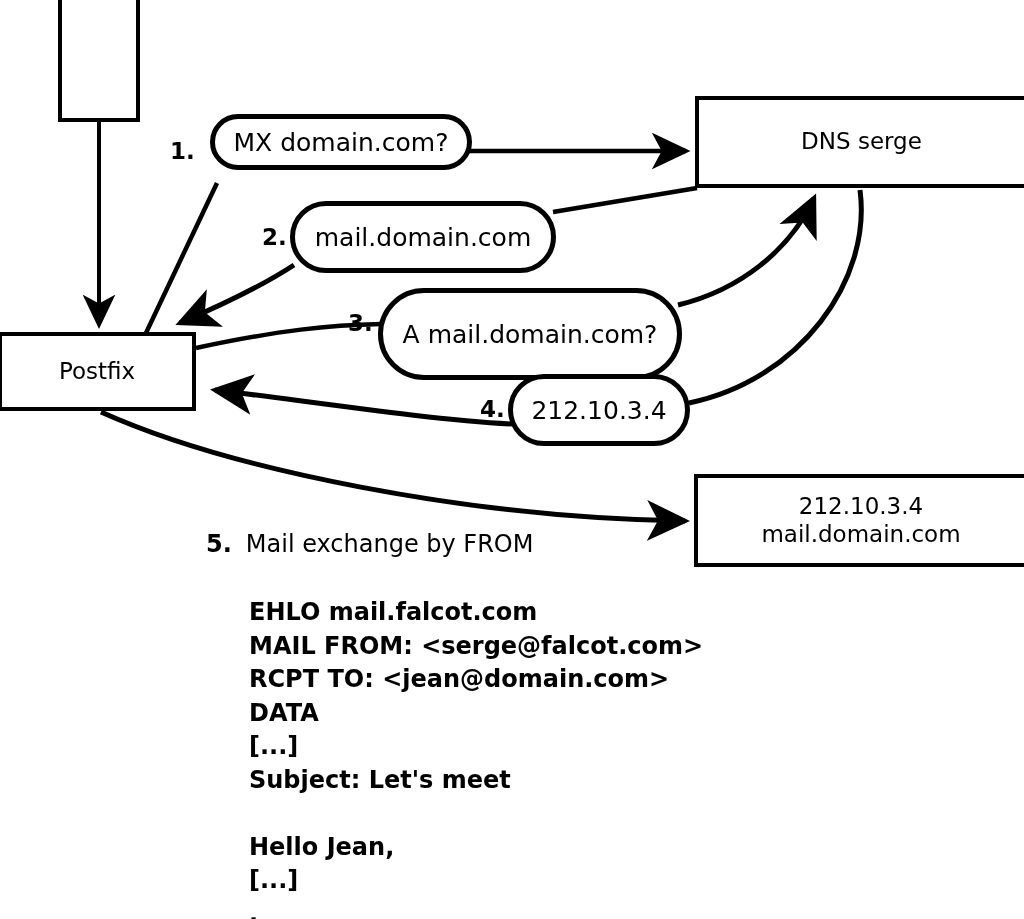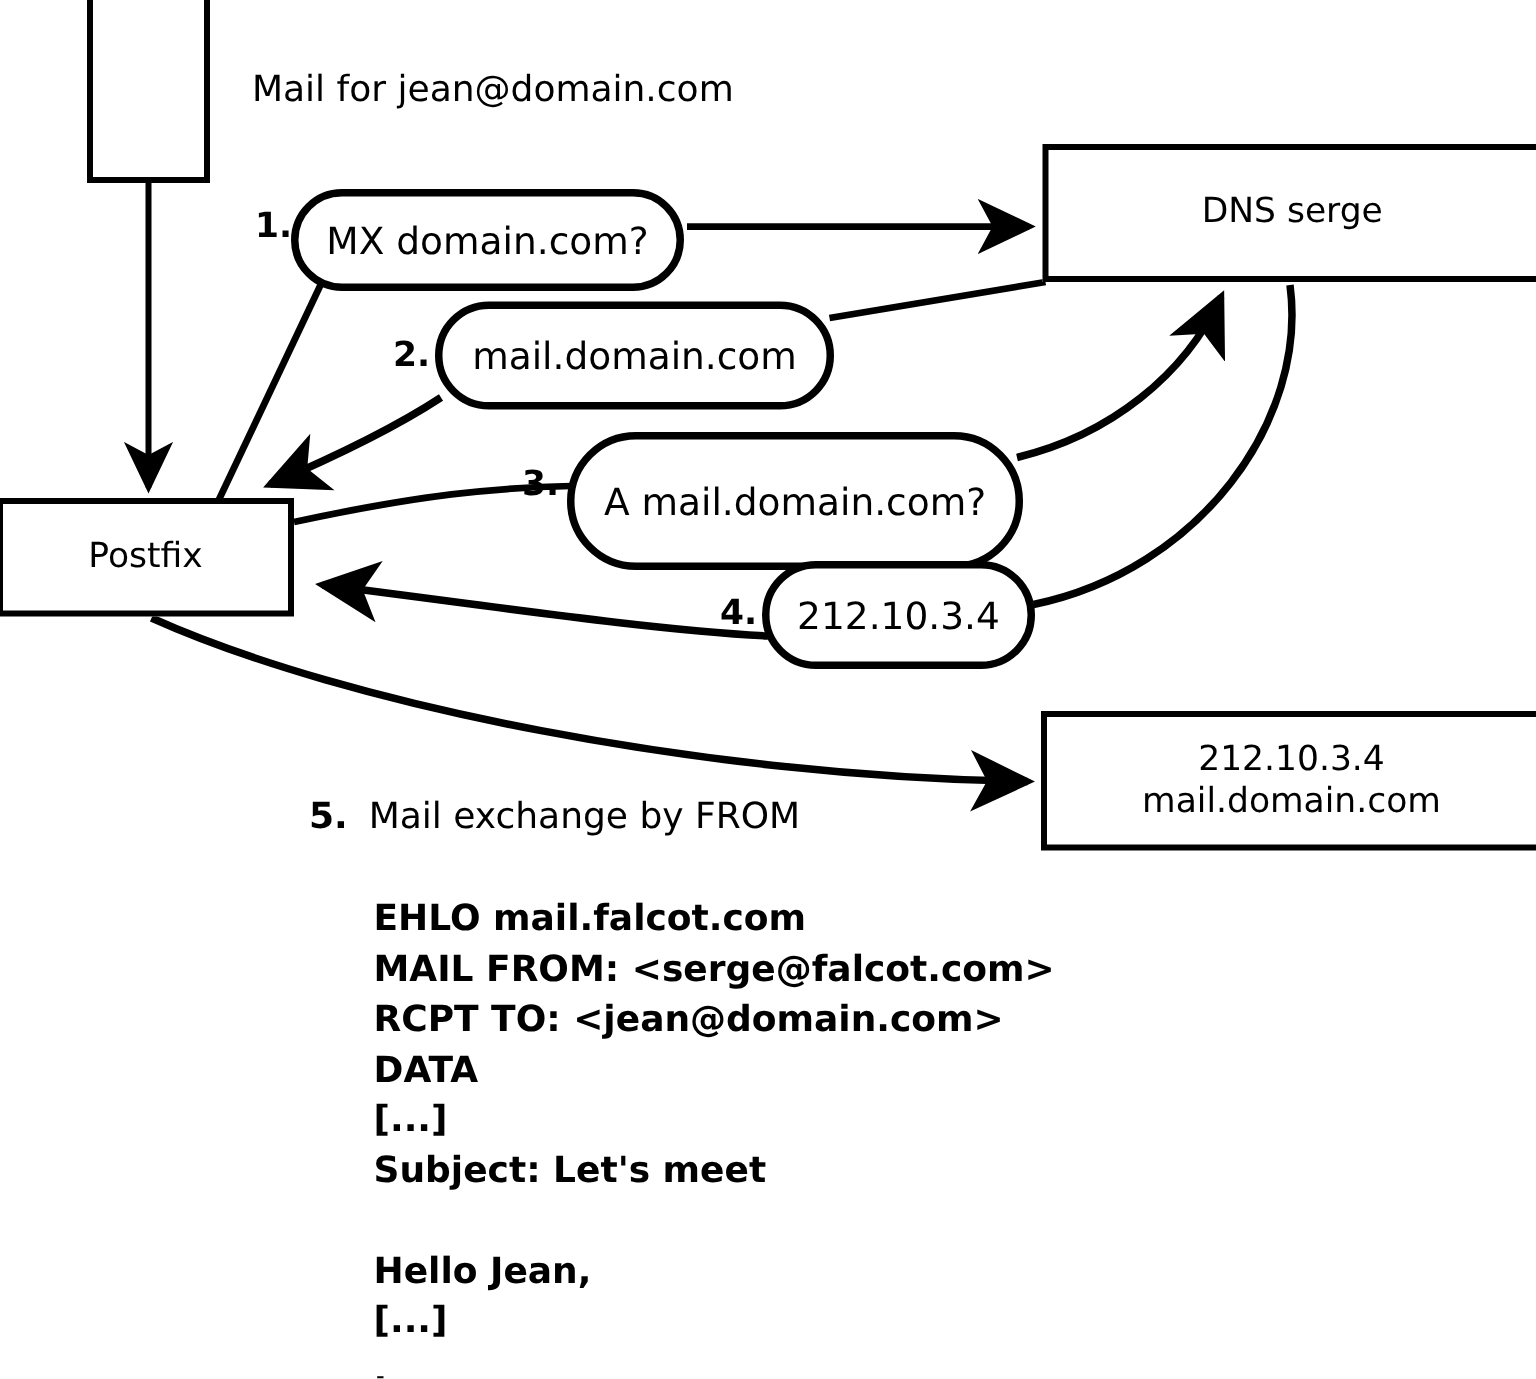--- a/index.html
+++ b/index.html
@@ -134,24 +134,23 @@
 
   <div class="node-box" style="left:695px; top:96px; width:333px; height:92px;">
     <span>DNS serge</span>
   </div>
 
   <div class="node-box" style="left:694px; top:474px; width:334px; height:93px; flex-direction:column;">
     <span>212.10.3.4</span>
     <span>mail.domain.com</span>
   </div>
 
-  <div class="plain-label" style="left:168px; top:45px;">Mail for jean@domain.com</div>
 
   <div class="step-num" style="left:170px; top:138px;">1.</div>
-  <div class="pill" style="left:194px; top:114px; width:262px; height:68px;margin-top:12px;">
+  <div class="pill" style="left:210px; top:114px; width:262px; height:56px;">
     <span>MX domain.com?</span>
   </div>
 
   <div class="step-num" style="left:262px; top:224px;">2.</div>
   <div class="pill" style="left:290px; top:201px; width:266px; height:72px;">
     <span>mail.domain.com</span>
   </div>
 
   <div class="step-num" style="left:348px; top:310px;">3.</div>
   <div class="pill" style="left:378px; top:288px; width:304px; height:92px;">

